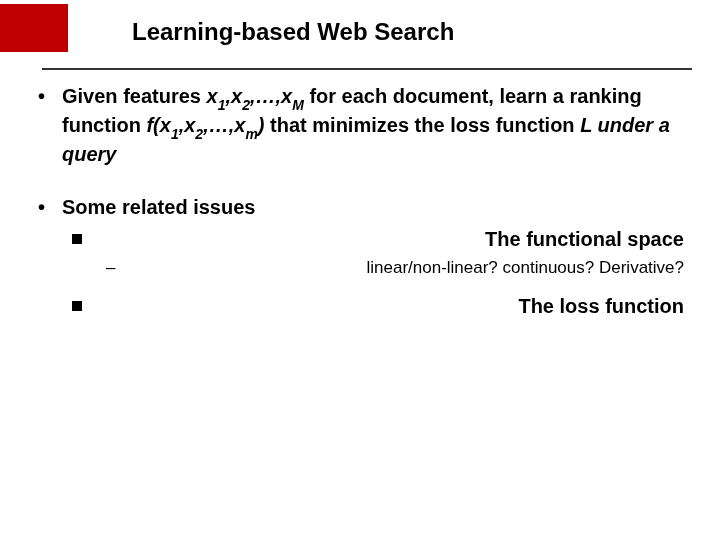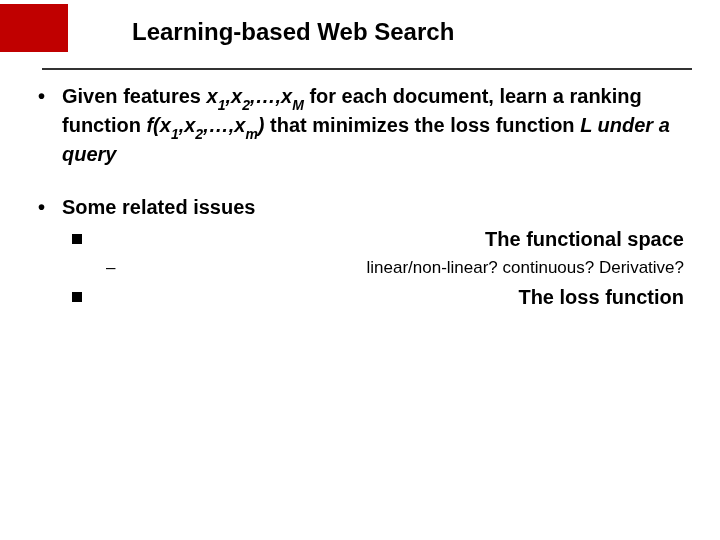--- a/index.html
+++ b/index.html
@@ -86,21 +86,21 @@
     content: "";
     position: absolute;
     left: 10px;
     top: 7px;
     width: 10px;
     height: 10px;
     background: #000;
   }
   ul.lvl3 {
     list-style: none;
-    margin: 4px 0 7px 0;
+    margin: 4px 0 16px 0;
     padding: 0;
   }
   ul.lvl3 > li {
     position: relative;
     padding-left: 30px;
     font-size: 17px;
     font-weight: normal;
   }
   ul.lvl3 > li::before {
     content: "–";

